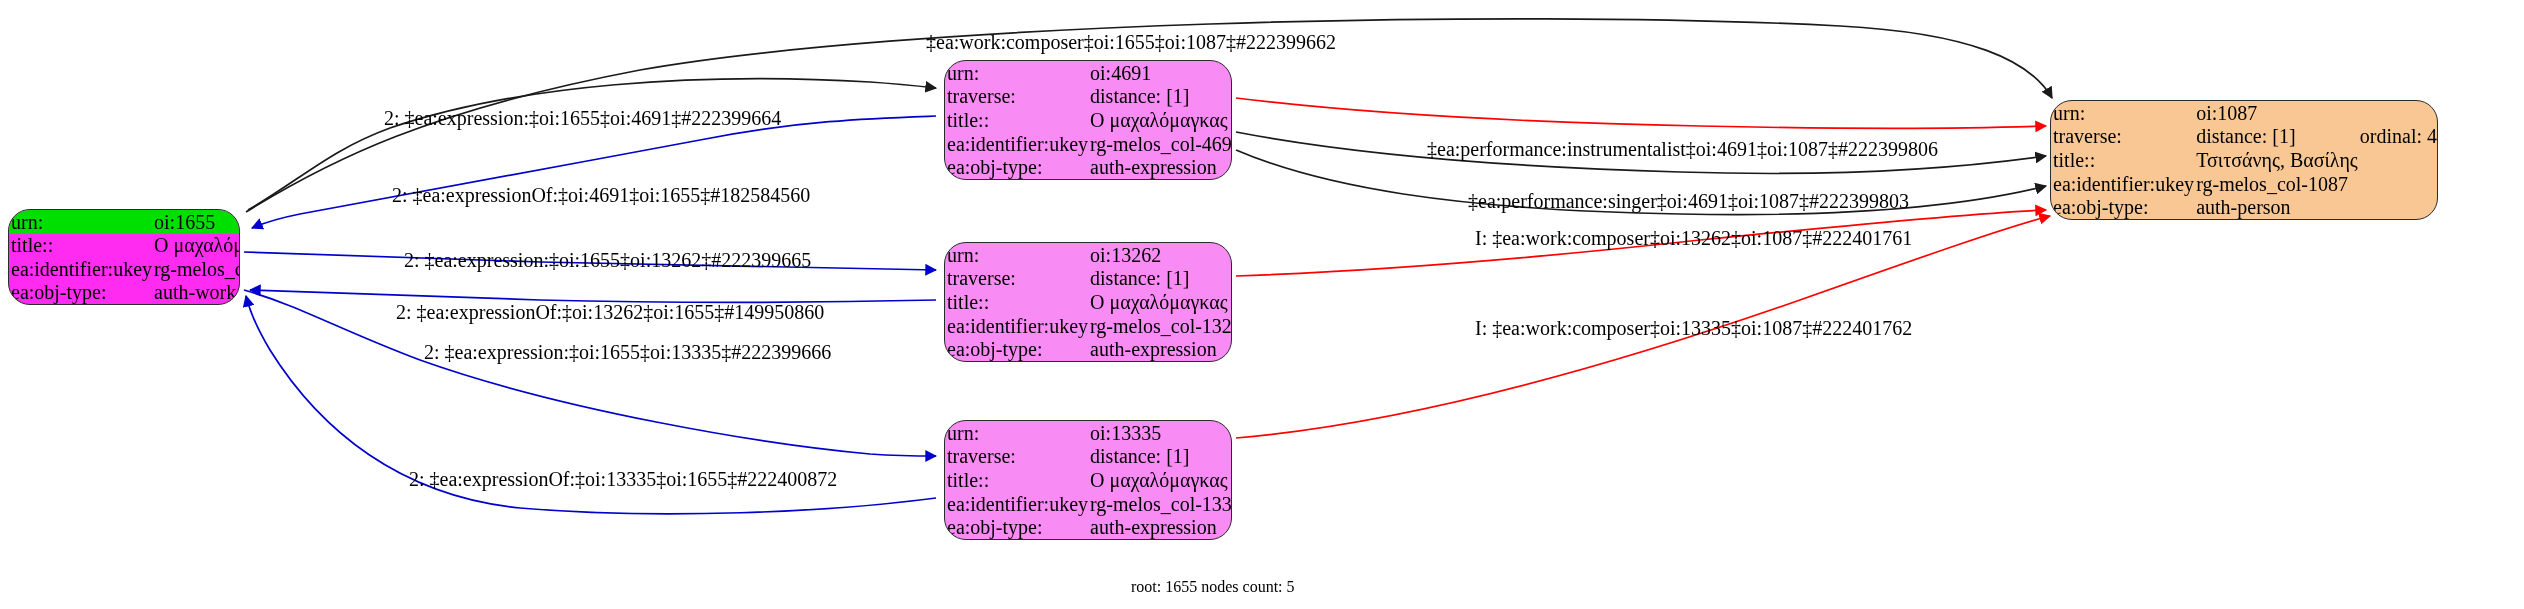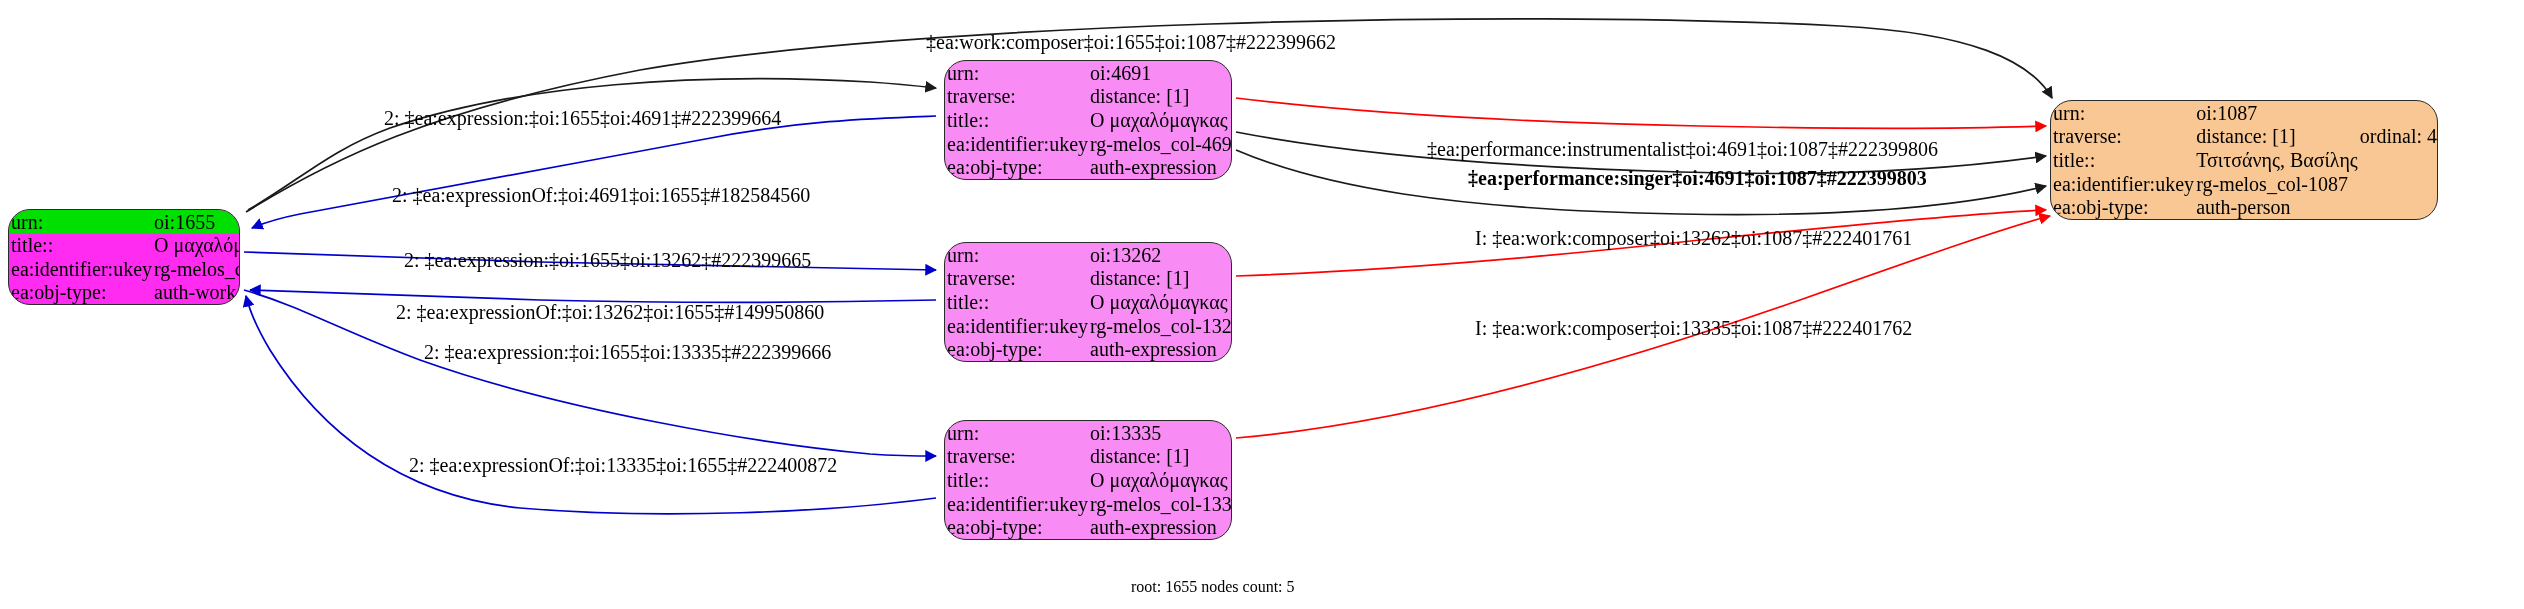--- a/index.html
+++ b/index.html
@@ -298,26 +298,26 @@
   <div class="edge-label" style="left:384px; top:107px;">2: ‡ea:expression:‡oi:1655‡oi:4691‡#222399664</div>
 
   <div class="edge-label" style="left:392px; top:184px;">2: ‡ea:expressionOf:‡oi:4691‡oi:1655‡#182584560</div>
 
   <div class="edge-label" style="left:404px; top:249px;">2: ‡ea:expression:‡oi:1655‡oi:13262‡#222399665</div>
 
   <div class="edge-label" style="left:396px; top:301px;">2: ‡ea:expressionOf:‡oi:13262‡oi:1655‡#149950860</div>
 
   <div class="edge-label" style="left:424px; top:341px;">2: ‡ea:expression:‡oi:1655‡oi:13335‡#222399666</div>
 
-  <div class="edge-label" style="left:409px; top:454px;">2: ‡ea:expressionOf:‡oi:13335‡oi:1655‡#222400872</div>
+  <div class="edge-label" style="left:409px; top:468px;">2: ‡ea:expressionOf:‡oi:13335‡oi:1655‡#222400872</div>
 
 
   <div class="edge-label" style="left:1427px; top:138px;">‡ea:performance:instrumentalist‡oi:4691‡oi:1087‡#222399806</div>
 
-  <div class="edge-label" style="left:1468px; top:167px;font-weight:bold;">‡ea:performance:singer‡oi:4691‡oi:1087‡#222399803</div>
+  <div class="edge-label" style="left:1468px; top:190px;">‡ea:performance:singer‡oi:4691‡oi:1087‡#222399803</div>
 
   <div class="edge-label" style="left:1475px; top:227px;">I: ‡ea:work:composer‡oi:13262‡oi:1087‡#222401761</div>
 
   <div class="edge-label" style="left:1475px; top:317px;">I: ‡ea:work:composer‡oi:13335‡oi:1087‡#222401762</div>
 
   <div class="footer-label" style="left:1131px; top:578px;">root: 1655 nodes count: 5</div>
 
 </div>
 
 </body></html>

